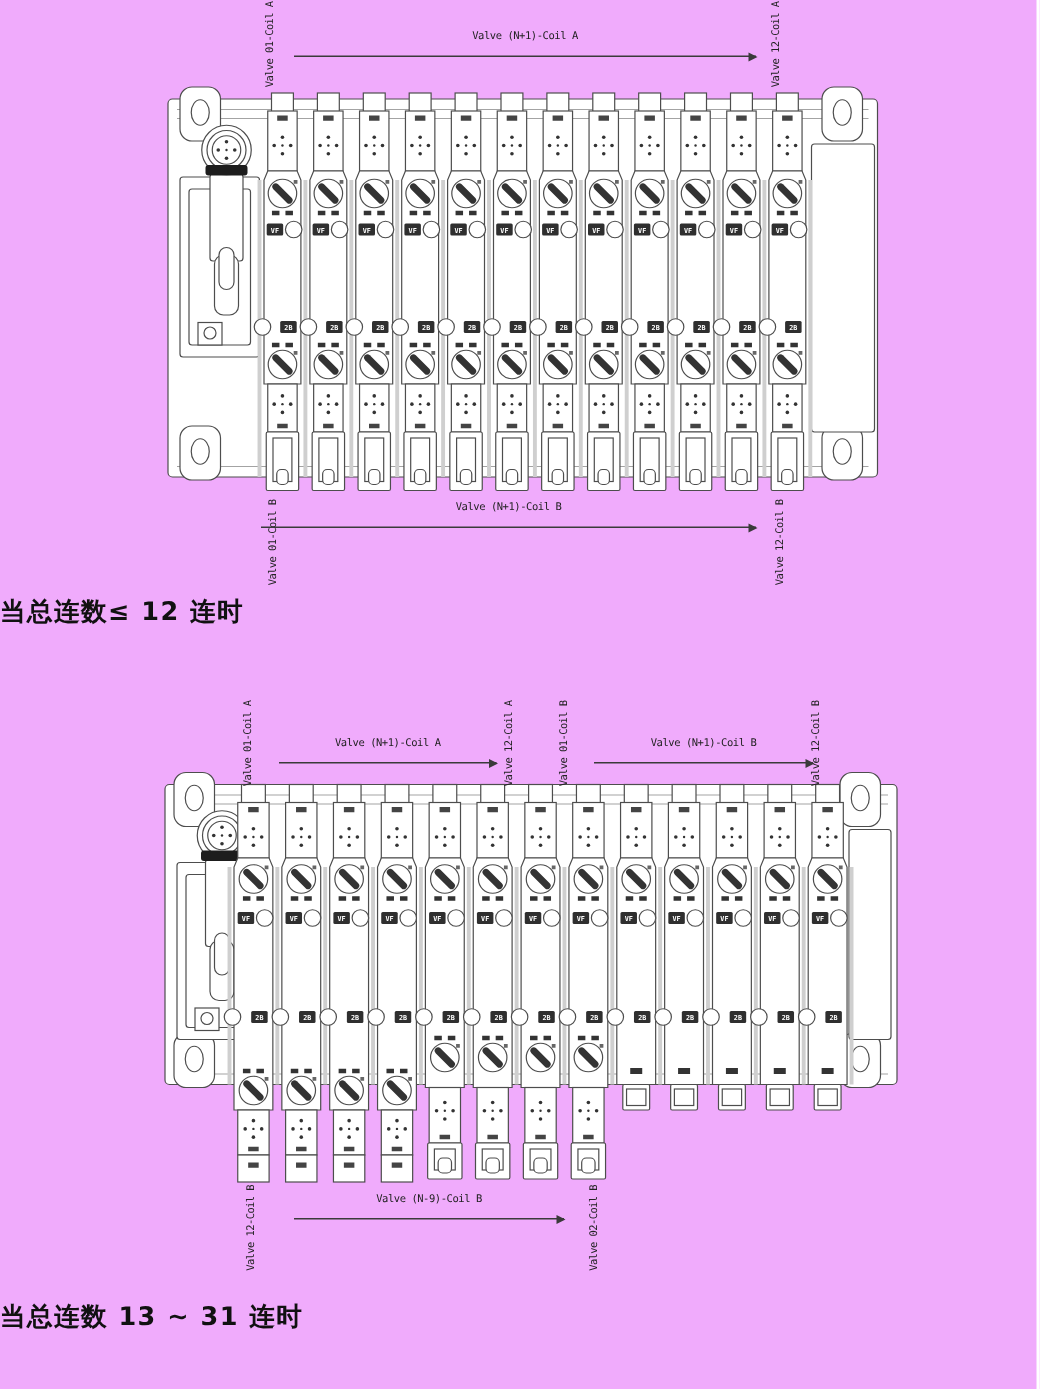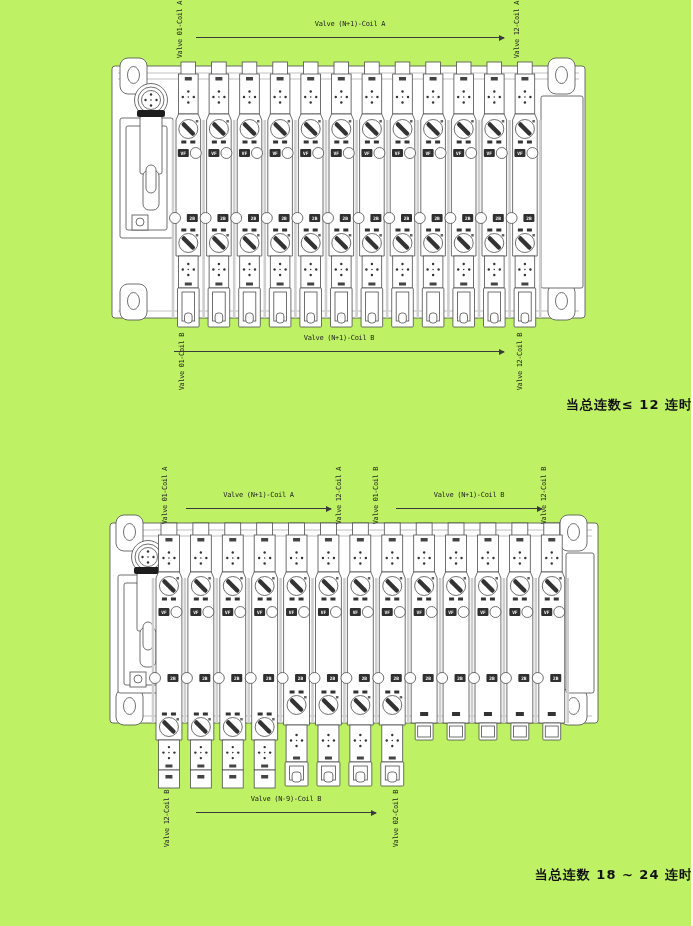--- a/index.html
+++ b/index.html
@@ -1,27 +1,27 @@
 <!DOCTYPE html>
 <html><head>
 <meta charset="utf-8">
 <style>
   html,body{margin:0;padding:0;background:#ffffff;}
-  .canvas{position:relative;width:691px;height:926px;background:#bef264;overflow:hidden;
+  .canvas{position:relative;width:691px;height:926px;background:#f0abfc;overflow:hidden;
           font-family:"DejaVu Sans Mono","Liberation Mono",monospace;}
   svg text{font-family:"DejaVu Sans Mono","Liberation Mono",monospace;}
   .vlabel{position:absolute;writing-mode:vertical-rl;transform:rotate(180deg);
           font-size:7px;letter-spacing:-0.4px;color:#222;white-space:nowrap;line-height:10px;}
   .alabel{position:absolute;font-size:7px;letter-spacing:-0.3px;color:#222;text-align:center;}
   .harrow{position:absolute;height:0;border-top:1px solid #3a3a3a;}
   .harrow::after{content:"";position:absolute;right:-1px;top:-3.5px;width:0;height:0;
           border-left:6px solid #3a3a3a;border-top:3px solid transparent;border-bottom:3px solid transparent;}
-  .caption{position:absolute;left:0;width:693px;text-align:right;
+  .caption{position:absolute;left:0;width:693px;text-align:left;
           font-family:"DejaVu Sans","Liberation Sans",sans-serif;font-weight:bold;
-          font-size:13px;color:#111;letter-spacing:1px;}
+          font-size:17px;color:#111;letter-spacing:1px;}
 </style>
 </head>
 <body>
 
 <div class="canvas">
 
   <svg id="art" width="693" height="926" viewBox="0 0 693 926">
       <rect x="112" y="66" width="473" height="252" fill="#fff" stroke="#4d4d4d" stroke-width="0.8" rx="3"></rect>
       <line x1="118" y1="73" x2="579" y2="73" stroke="#999" stroke-width="0.6"></line>
       <line x1="118" y1="79" x2="579" y2="79" stroke="#999" stroke-width="0.6"></line>
@@ -942,14 +942,14 @@
   <div class="alabel" style="left:186px;top:491px;width:145px">Valve (N+1)-Coil A</div>
   <div class="harrow" style="left:186px;top:508px;width:145px"></div>
   <div class="alabel" style="left:396px;top:491px;width:146px">Valve (N+1)-Coil B</div>
   <div class="harrow" style="left:396px;top:508px;width:146px"></div>
 
   <div class="vlabel" style="left:162px;top:790px">Valve 12-Coil B</div>
   <div class="vlabel" style="left:391px;top:790px">Valve 02-Coil B</div>
   <div class="alabel" style="left:196px;top:795px;width:180px">Valve (N-9)-Coil B</div>
   <div class="harrow" style="left:196px;top:812px;width:180px"></div>
 
-  <div class="caption" style="top:866px">当总连数 18 ~ 24 连时</div>
+  <div class="caption" style="top:866px">当总连数 13 ~ 31 连时</div>
 </div>
 
 </body></html>

